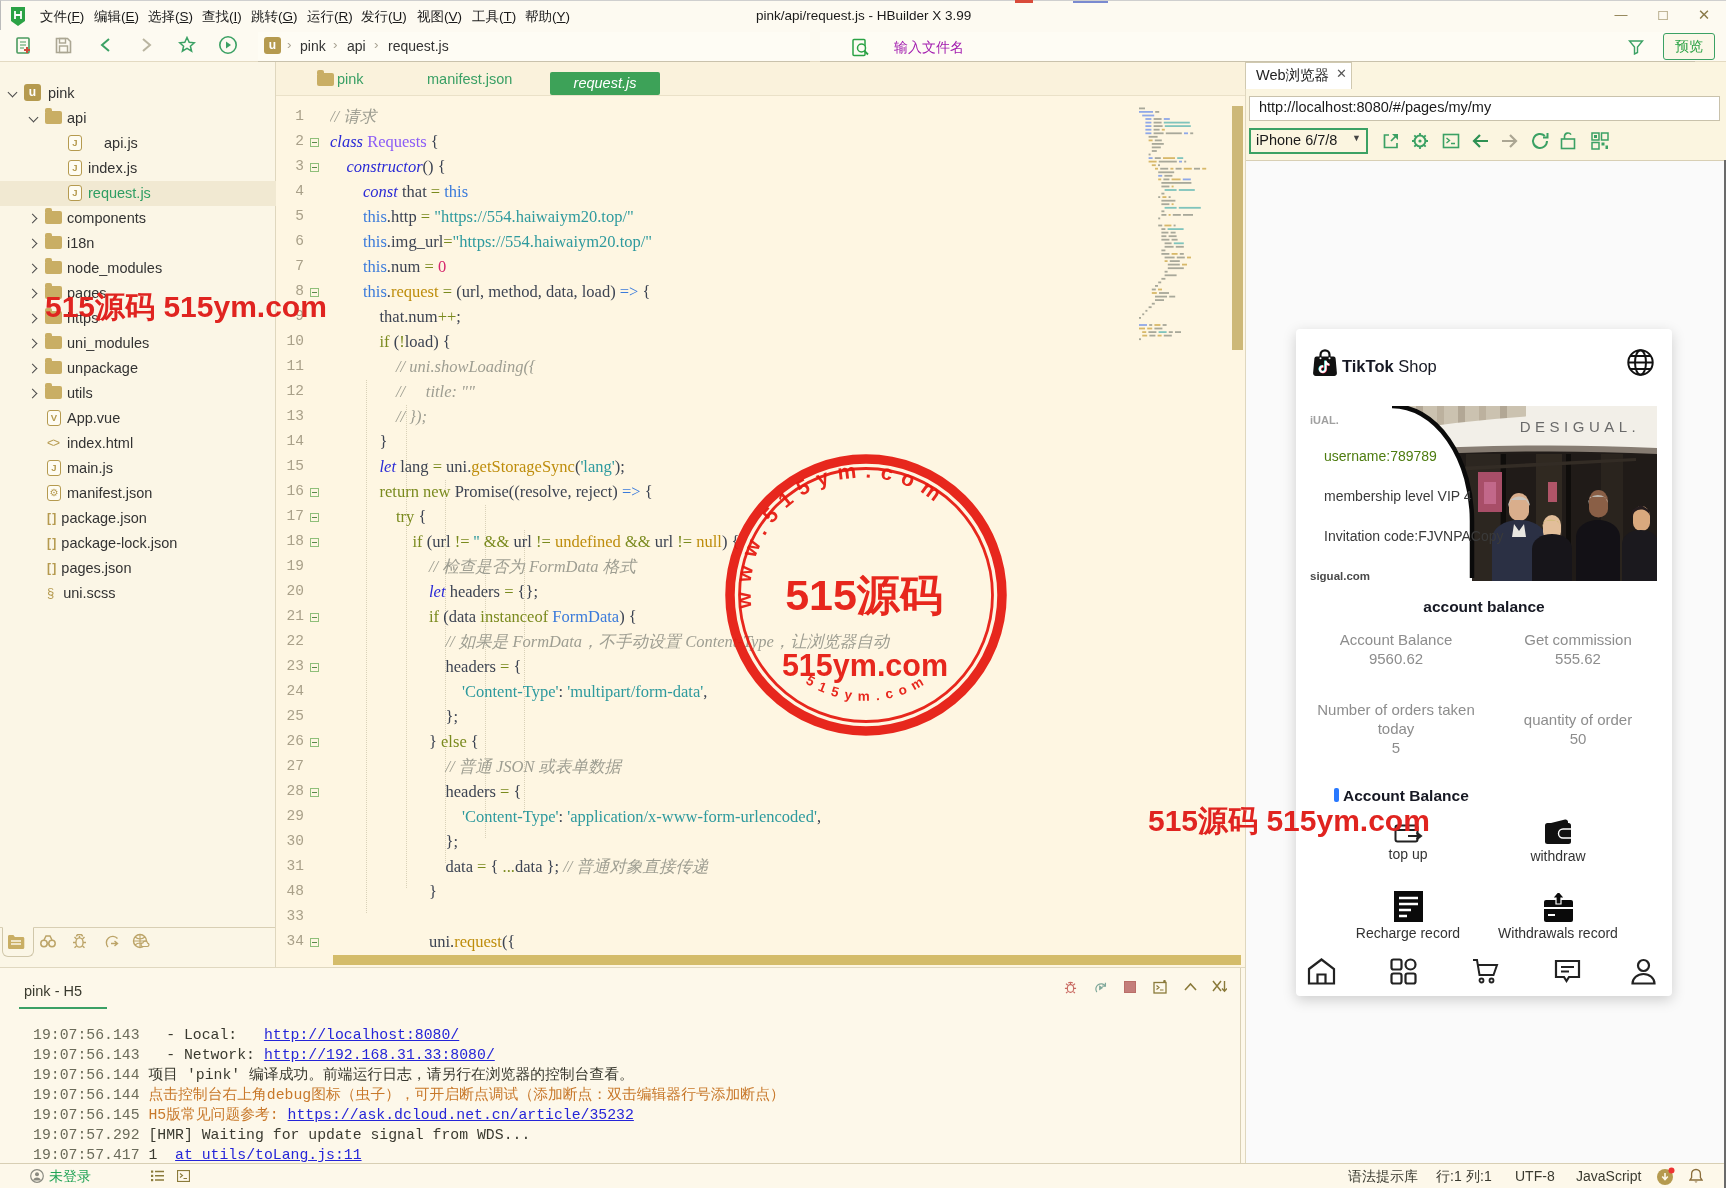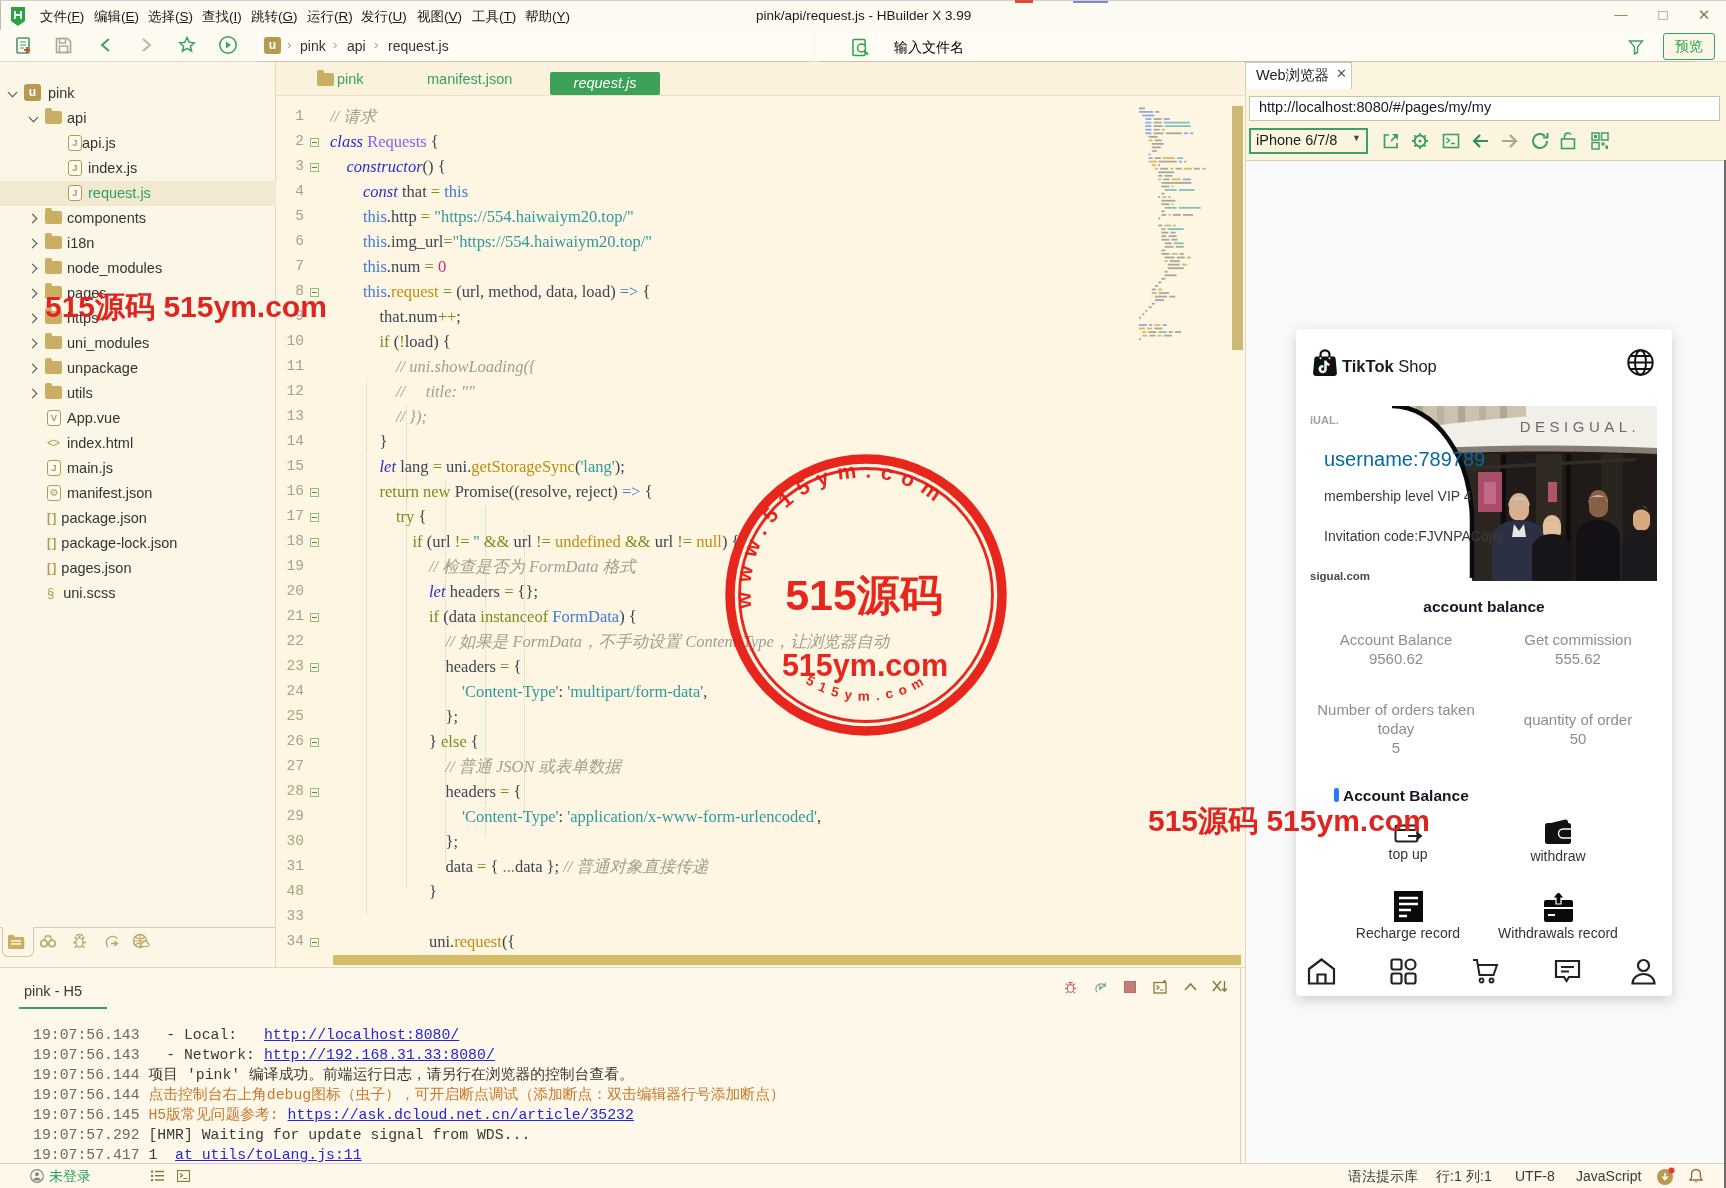--- a/index.html
+++ b/index.html
@@ -110,42 +110,42 @@
     <span class="abs" style="left:333px;top:7px;font-size:13.5px;color:#A9A292">›</span>
     <span class="abs" style="left:347px;top:8px;font-size:14px;color:#333">api</span>
     <span class="abs" style="left:374px;top:7px;font-size:13.5px;color:#A9A292">›</span>
     <span class="abs" style="left:388px;top:8px;font-size:14px;color:#333">request.js</span>
     <div class="abs" style="left:820px;top:2px;width:875px;height:29px;background:#FEFCF4;border-bottom:1px solid #C9C2AC;"></div>
     <svg class="abs" style="left:851px;top:8px" width="19" height="19" viewBox="0 0 19 19">
         <rect x="2" y="1.5" width="12" height="16" rx="1" fill="none" stroke="#2BA245" stroke-width="1.5"></rect>
         <circle cx="10.5" cy="10" r="4" fill="#FEFCF4" stroke="#2BA245" stroke-width="1.5"></circle>
         <path d="M13.5 13l3.5 3.5" stroke="#2BA245" stroke-width="1.8"></path>
       </svg>
-    <span class="abs" style="left:894px;top:9px;font-size:14px;color:#000000">输入文件名</span>
+    <span class="abs" style="left:894px;top:9px;font-size:14px;color:#a21caf">输入文件名</span>
     <svg class="abs" style="left:1628px;top:9px" width="16" height="16" viewBox="0 0 16 16">
         <path d="M1.5 2h13L9.5 8v5.5l-3 1.5V8z" fill="none" stroke="#3BA164" stroke-width="1.4"></path>
       </svg>
     <div class="abs" style="left:1663px;top:3px;width:50px;height:25px;background:#FBF7E8;border:1px solid #3BA164;border-radius:3px;color:#2BA245;font-size:14px;text-align:center;line-height:25px;">预览</div>
   </div>
   <div id="sidebar">
     <div class="abs" style="left:0;top:119px;width:276px;height:25px;background:#F1E9D2;"></div>
     <div id="tree">
       <div class="trow" style="top:18px">
           <span style="margin-left:8px" class="cd"></span>
           <span class="uico" style="margin-left:6px">u</span>
           <span style="margin-left:7px">pink</span>
         </div>
       <div class="trow" style="top:43px">
           <span style="margin-left:29px" class="cd"></span>
           <span class="fold" style="margin-left:6px"></span>
           <span style="margin-left:5px">api</span>
         </div>
       <div class="trow" style="top:68px">
           <span style="margin-left:68px" class="fjs"></span>
-          <span style="margin-left:0">api.js</span>
+          <span style="margin-left:22px">api.js</span>
         </div>
       <div class="trow" style="top:93px">
           <span style="margin-left:68px" class="fjs"></span>
           <span style="margin-left:6px">index.js</span>
         </div>
       <div class="trow" style="top:118px;color:#2E9E63">
           <span style="margin-left:68px" class="fjs"></span>
           <span style="margin-left:6px">request.js</span>
         </div>
       <div class="trow" style="top:143px">
@@ -648,21 +648,21 @@
       <path d="M293 95 a9.5 11 0 0119 0 l0 8 a9.5 8.5 0 01-19 0z" fill="#8a5f46"></path>
       <path d="M292 98 a10 8.5 0 0120 -1 l-3-6 h-15 z" fill="#BBB5AC"></path>
       <path d="M280 175 v-44 c0-10 10-17 22-17 s22 7 22 17 v44z" fill="#131116"></path>
       <path d="M337 110 a8.5 10 0 0117 0 l0 7 a8.5 8 0 01-17 0z" fill="#D9A97E"></path>
       <path d="M335 113 a10 11 0 0120 3 l-2-12 -8-5 -9 5 z" fill="#241c1e"></path>
       <path d="M326 175 v-37 c0-8 8-14 19-14 s17 6 17 14 v37z" fill="#1b191e"></path>
       <path d="M96 0 A80 115 0 0 1 176 115 L176 175 L0 175 L0 0 Z" fill="#ffffff"></path>
       <path d="M96 0 A80 115 0 0 1 176 115 L176 172" fill="none" stroke="#0a0a0a" stroke-width="4.5"></path>
     </svg>
     <span class="abs" style="left:14px;top:85px;font-size:11px;color:#A0A0A0;font-weight:600">iUAL.</span>
-    <span class="abs" style="left:28px;top:119px;font-size:20px;color:#0369a1">username:789789</span>
+    <span class="abs" style="left:28px;top:119px;font-size:14px;color:#4d7c0f">username:789789</span>
     <span class="abs" style="left:28px;top:159px;font-size:14px;color:#3a3a3a">membership level VIP 4</span>
     <span class="abs" style="left:28px;top:199px;font-size:14px;color:#3a3a3a">Invitation code:FJVNPACopy</span>
     <span class="abs" style="left:14px;top:241px;font-size:11.5px;color:#4a4a4a;font-weight:bold">sigual.com</span>
     <div class="abs" style="left:0;top:269px;width:376px;text-align:center;font-size:15.5px;font-weight:bold;color:#161823">account balance</div>
     <div class="abs" style="left:6px;top:301px;width:188px;text-align:center;font-size:15px;color:#8d8d8d;line-height:19px;">Account Balance<br>9560.62</div>
     <div class="abs" style="left:188px;top:301px;width:188px;text-align:center;font-size:15px;color:#8d8d8d;line-height:19px;">Get commission<br>555.62</div>
     <div class="abs" style="left:6px;top:371px;width:188px;text-align:center;font-size:15px;color:#8d8d8d;line-height:19px;">Number of orders taken<br>today<br>5</div>
     <div class="abs" style="left:188px;top:381px;width:188px;text-align:center;font-size:15px;color:#8d8d8d;line-height:19px;">quantity of order<br>50</div>
     <div class="abs" style="left:38px;top:459px;width:5px;height:14px;background:#2979FF;border-radius:2px;"></div>
     <span class="abs" style="left:47px;top:458px;font-size:15.5px;font-weight:bold;color:#161823">Account Balance</span>

